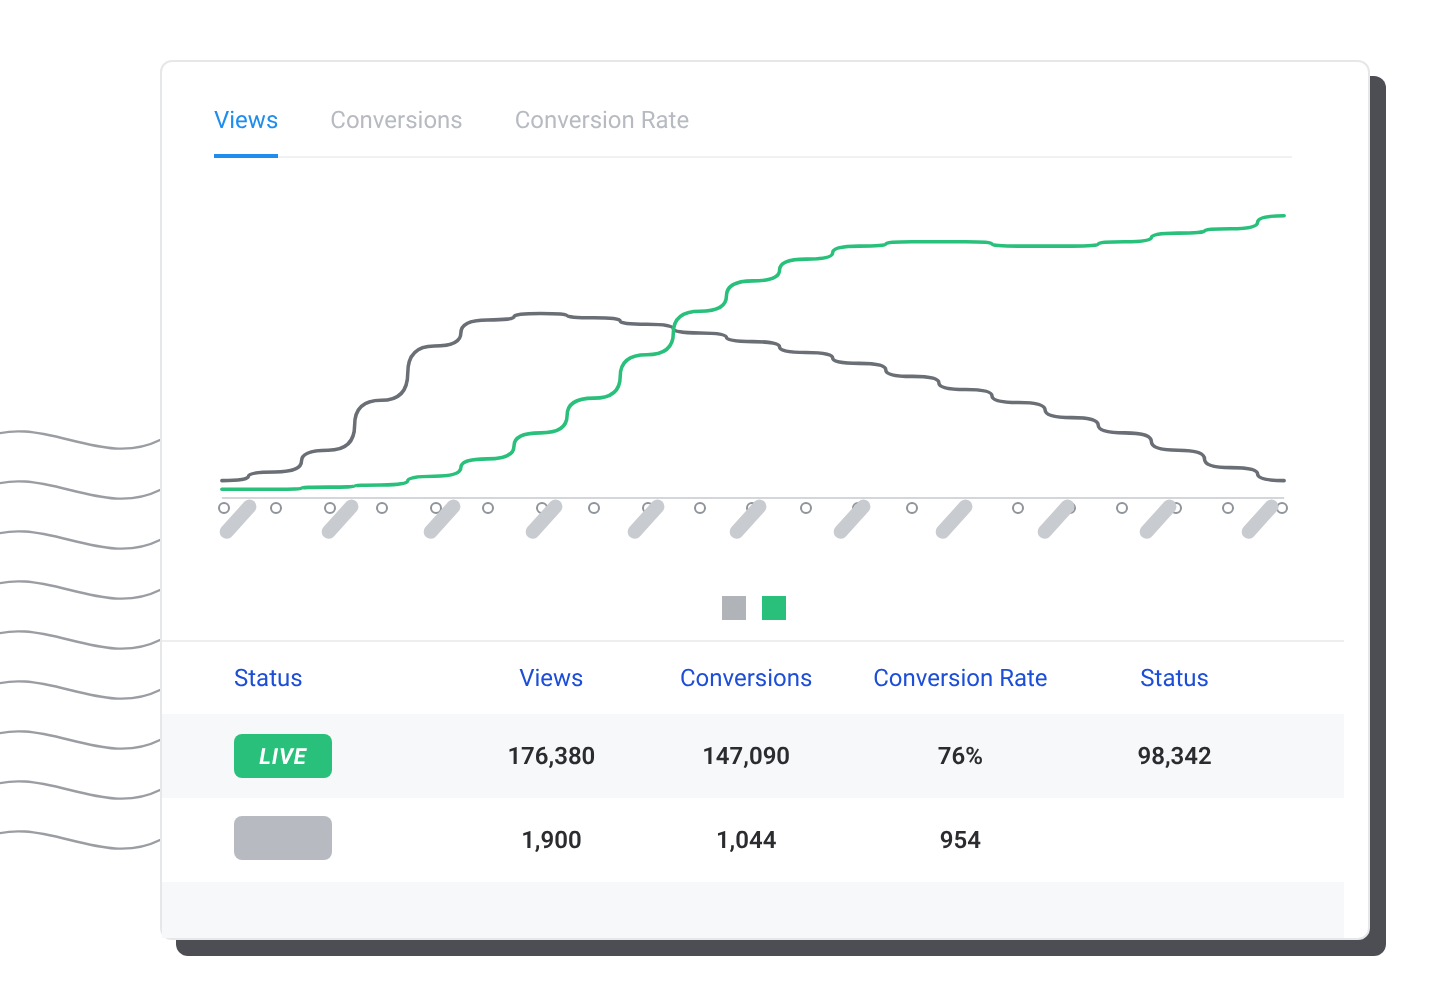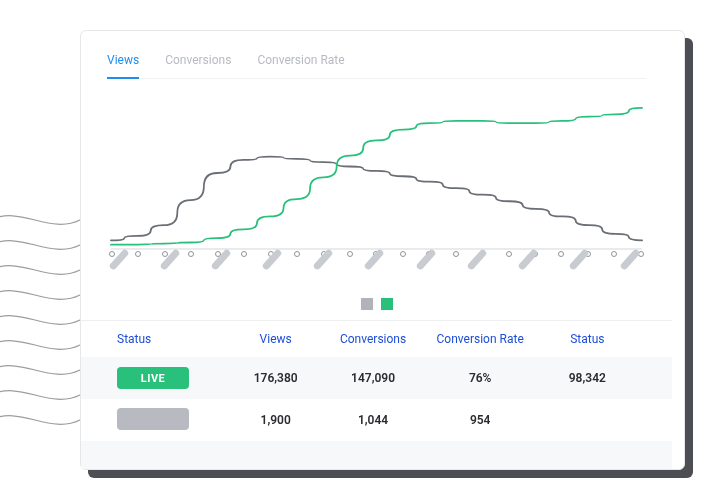--- a/index.html
+++ b/index.html
@@ -121,26 +121,27 @@
   .thead > div:nth-child(2), .trow > div:nth-child(2),
   .thead > div:nth-child(3), .trow > div:nth-child(3),
   .thead > div:nth-child(4), .trow > div:nth-child(4),
   .thead > div:nth-child(5), .trow > div:nth-child(5) {
     text-align: center;
   }
   .status-pill {
     display: inline-flex;
     align-items: center;
     justify-content: center;
-    width: 72px; height: 22px;
+    width: 49px; height: 22px;
     border-radius: 4px;
     font-size: 11px;
     font-weight: 700;
     letter-spacing: 0.5px;
     color: #fff;
+    font-style: italic;
   }
   .status-live { background: #29c07b; }
   .status-gray { background: #b7bbc1; }
 </style>
 </head>
 <body>
 
 <svg class="wavy" viewBox="0 0 160 260">
   <g stroke="#9a9da2" stroke-width="1.2" fill="none">
     <path d="M0 20 C 30 5, 60 35, 90 20 S 150 35, 160 20"></path>

